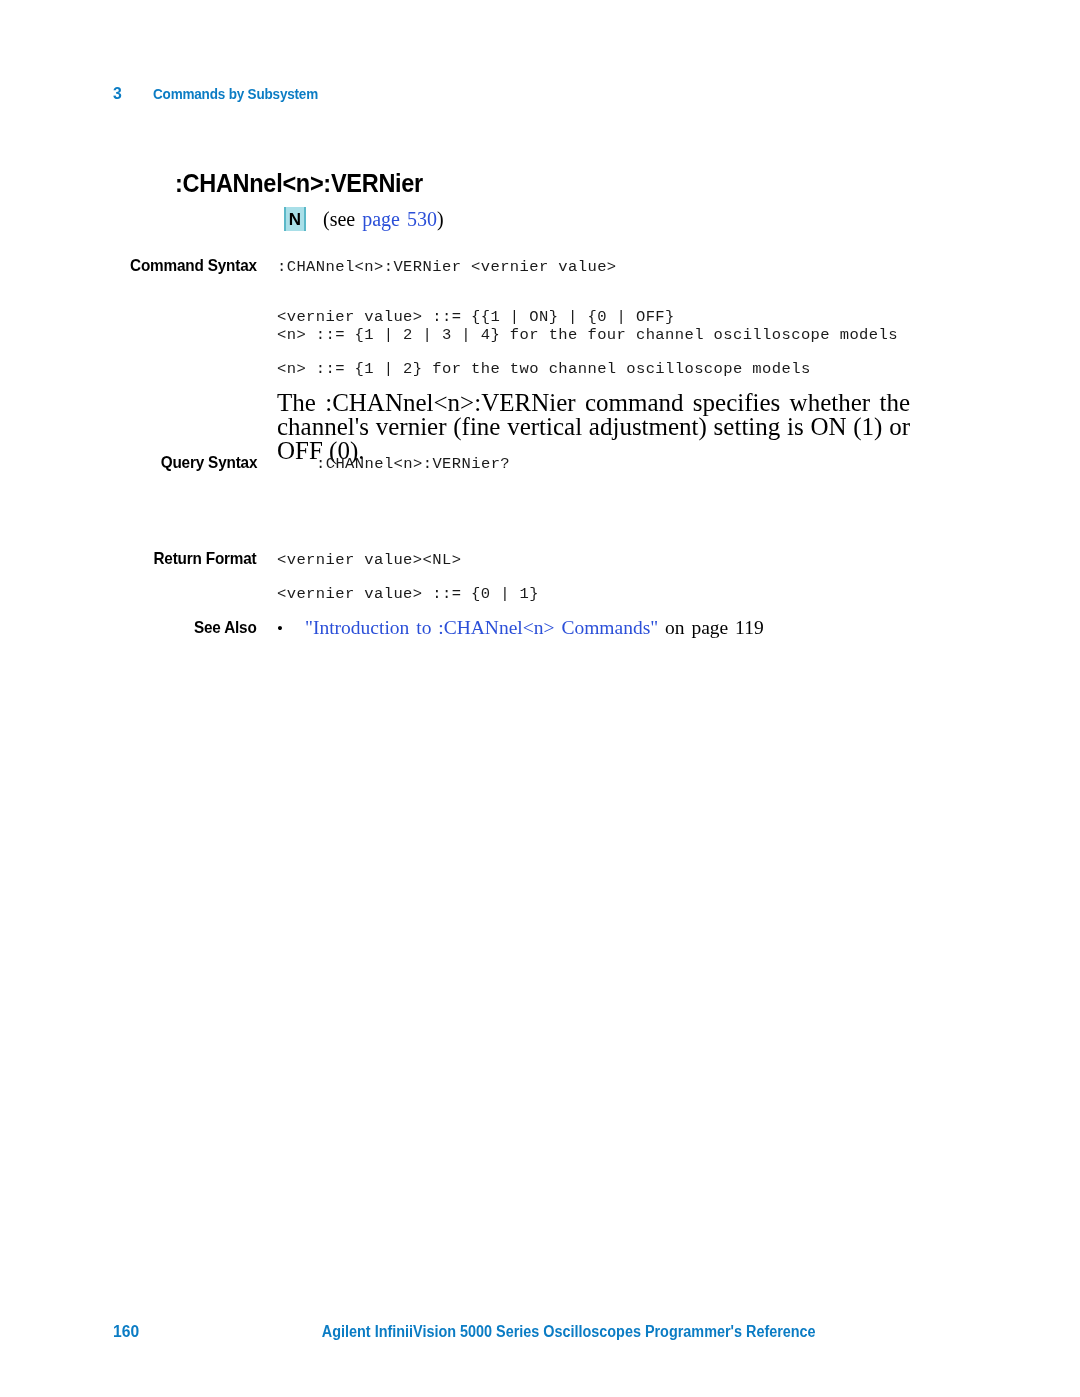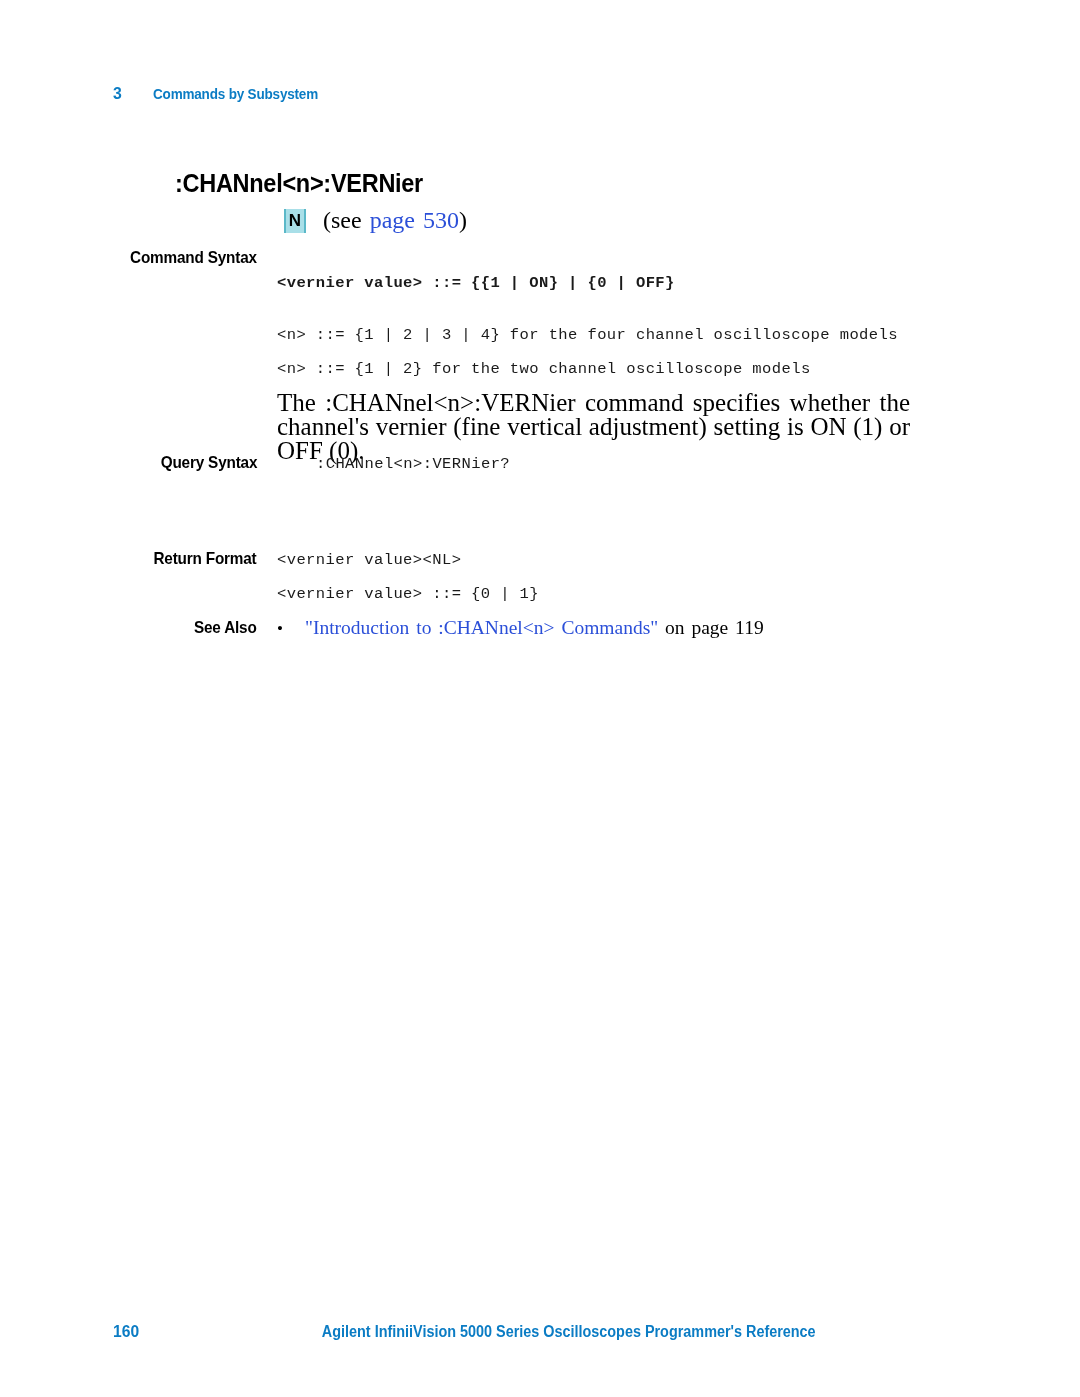--- a/index.html
+++ b/index.html
@@ -75,21 +75,21 @@
     justify-content: center;
     font-family: "Liberation Sans", sans-serif;
     font-weight: bold;
     font-size: 17px;
     color: #000000;
     line-height: 1;
   }
   .see-page {
     margin-left: 17px;
     font-family: "Liberation Serif", serif;
-    font-size: 24px;
+    font-size: 20px;
     color: #000000;
     white-space: nowrap;
     word-spacing: 2px;
   }
   .see-page .lnk { color: #2b4fd8; }
   .label {
     position: absolute;
     left: 60px;
     width: 197px;
     text-align: right;
@@ -188,24 +188,25 @@
 
   <div class="badge-row">
     <div class="n-badge">N</div>
     <div class="see-page">
       <span>(see</span>
       <span class="lnk">page</span>
       <span class="lnk">530</span><span>)</span>
     </div>
   </div>
 
-  <div class="label" style="top:248px;">
+  <div class="label" style="top:256px;">
     <span>Command Syntax</span>
   </div>
-  <div class="mono" style="top:274px;font-weight:bold;">&lt;vernier value&gt; ::= {{1 | ON} | {0 | OFF}</div>
+  <div class="mono" style="top:258px;">:CHANnel&lt;n&gt;:VERNier &lt;vernier value&gt;</div>
+  <div class="mono" style="top:308px;">&lt;vernier value&gt; ::= {{1 | ON} | {0 | OFF}</div>
   <div class="mono" style="top:326px;">&lt;n&gt; ::= {1 | 2 | 3 | 4} for the four channel oscilloscope models</div>
   <div class="mono" style="top:360px;">&lt;n&gt; ::= {1 | 2} for the two channel oscilloscope models</div>
 
   <div class="para" style="top:391px;">The :CHANnel&lt;n&gt;:VERNier command specifies whether the channel's vernier (fine vertical adjustment) setting is ON (1) or OFF (0).</div>
 
   <div class="label" style="top:453px;">
     <span>Query Syntax</span>
   </div>
   <div class="mono" style="top:455px;margin-left:39px;">:CHANnel&lt;n&gt;:VERNier?</div>
 

